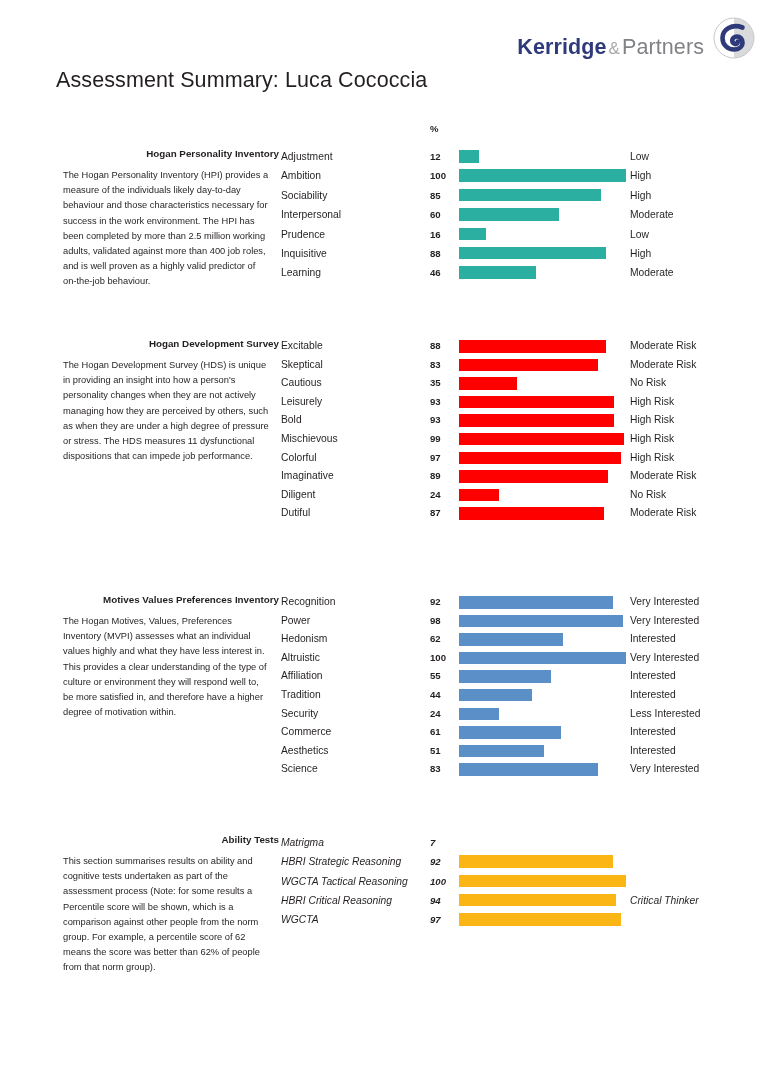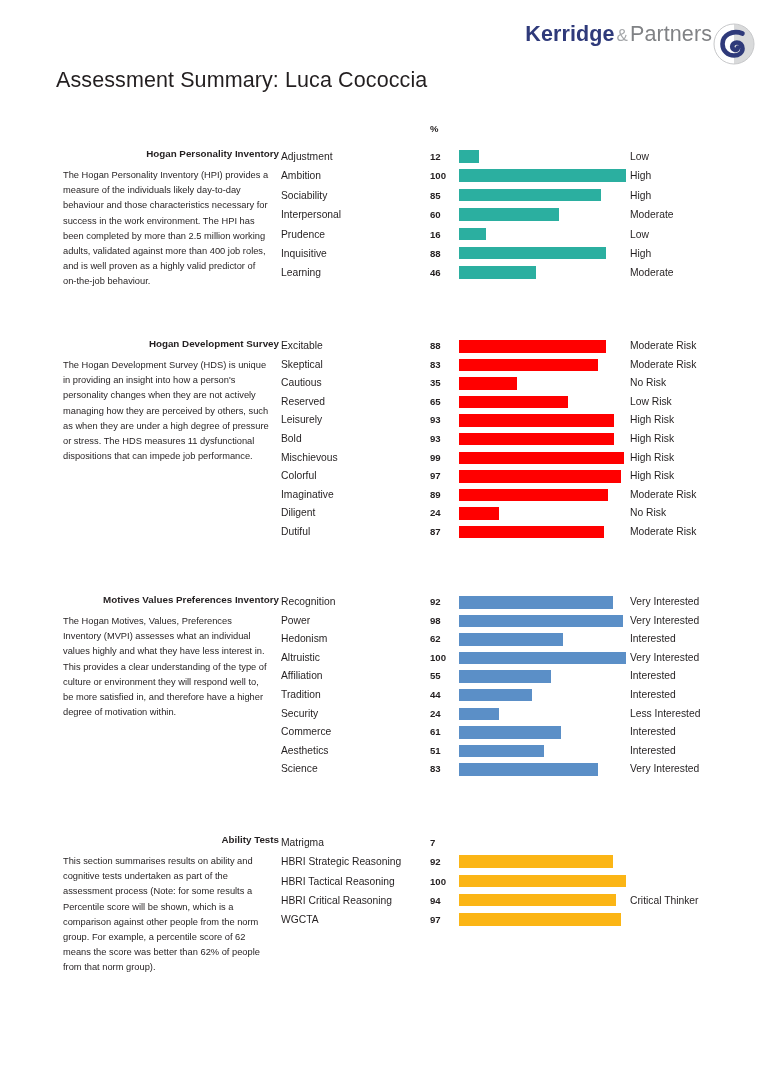--- a/index.html
+++ b/index.html
@@ -10,24 +10,25 @@
     background: #ffffff;
     font-family: "Liberation Sans", sans-serif;
     color: #231f20;
     position: relative;
     overflow: hidden;
   }
 
   
   .header {
     position: absolute;
-    top: 22px;
+    top: 16px;
     right: 12px;
     display: flex;
-    align-items: flex-start;
+    align-items: flex-end;
+    gap: 8px;
   }
   .wordmark {
     font-size: 21.5px;
     letter-spacing: 0.1px;
     white-space: nowrap;
     display: flex;
     align-items: baseline;
   }
   .wm-kerridge { color: #2f3a7a; font-weight: 600; }
   .wm-amp { color: #a6a8ab; font-weight: 400; font-size: 17px; padding: 0 2px; }
@@ -134,21 +135,21 @@
   .col-header {
     position: absolute;
     left: 178px;
     top: 16px;
     font-size: 9.8px;
     font-weight: bold;
     color: #231f20;
     white-space: nowrap;
   }
   
-  #sec-abil .row { height: 19.3px; line-height: 19.3px; }
+  #sec-abil .row { height: 19.3px; line-height: 19.3px; font-style: italic; }
   #sec-mvpi .row { height: 18.6px; line-height: 18.6px; }
   #sec-hds  .row { height: 18.6px; line-height: 18.6px; }
   #sec-hpi  .row { height: 19.4px; line-height: 19.4px; }
 </style>
 </head>
 <body>
 
 <div class="header">
   <div class="wordmark">
     <span class="wm-kerridge">Kerridge</span>
@@ -268,28 +269,20 @@
       </div>
       <div class="row">
         <span class="row-label">Cautious</span>
         <span class="row-value">35</span>
         <div class="bar-track">
           <div class="bar" style="width: 35%; background: rgb(255, 0, 0);"></div>
         </div>
         <span class="row-rating">No Risk</span>
       </div>
       <div class="row">
-        <span class="row-label">Reserved</span>
-        <span class="row-value">65</span>
-        <div class="bar-track">
-          <div class="bar" style="width: 65%; background: rgb(255, 0, 0);"></div>
-        </div>
-        <span class="row-rating">Low Risk</span>
-      </div>
-      <div class="row">
         <span class="row-label">Leisurely</span>
         <span class="row-value">93</span>
         <div class="bar-track">
           <div class="bar" style="width: 93%; background: rgb(255, 0, 0);"></div>
         </div>
         <span class="row-rating">High Risk</span>
       </div>
       <div class="row">
         <span class="row-label">Bold</span>
         <span class="row-value">93</span>
@@ -440,21 +433,21 @@
         <span class="col-header">High Score</span>
       </div>
       <div class="row">
         <span class="row-label">HBRI Strategic Reasoning</span>
         <span class="row-value">92</span>
         <div class="bar-track">
           <div class="bar" style="width: 92%; background: rgb(251, 181, 21);"></div>
         </div>
       </div>
       <div class="row">
-        <span class="row-label">HBRI Tactical Reasoning</span>
+        <span class="row-label">WGCTA Tactical Reasoning</span>
         <span class="row-value">100</span>
         <div class="bar-track">
           <div class="bar" style="width: 100%; background: rgb(251, 181, 21);"></div>
         </div>
       </div>
       <div class="row">
         <span class="row-label">HBRI Critical Reasoning</span>
         <span class="row-value">94</span>
         <div class="bar-track">
           <div class="bar" style="width: 94%; background: rgb(251, 181, 21);"></div>

